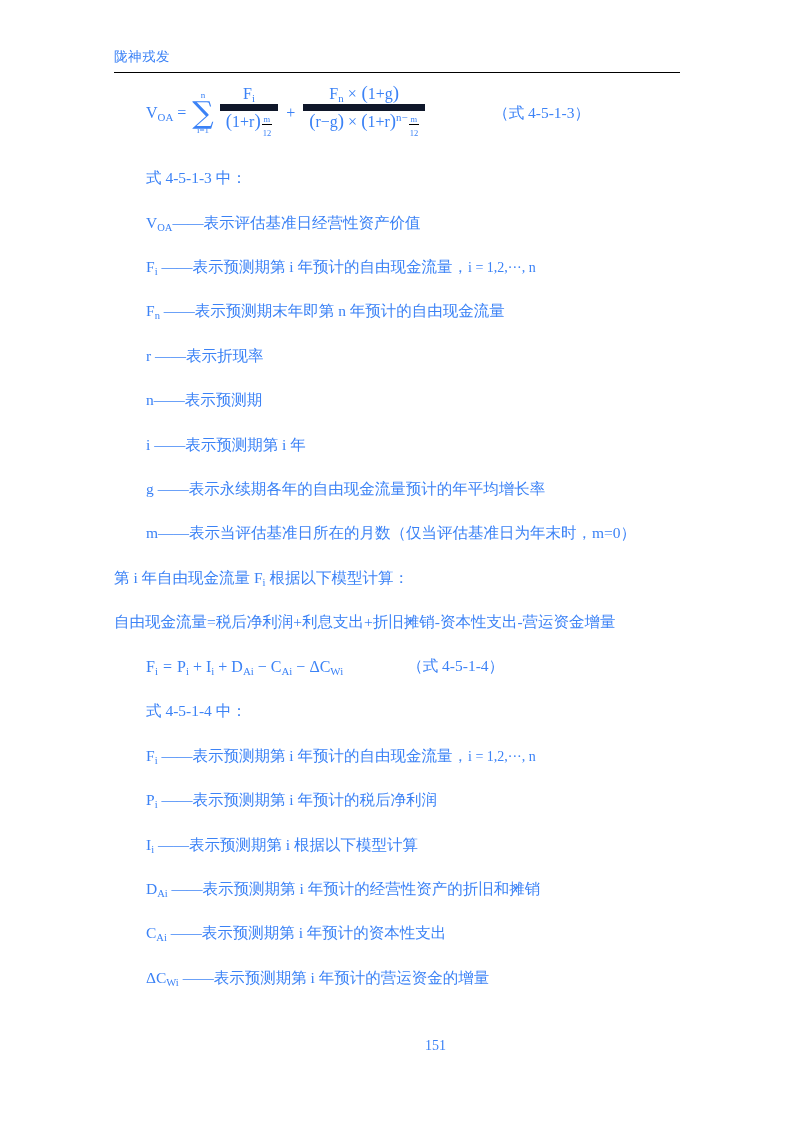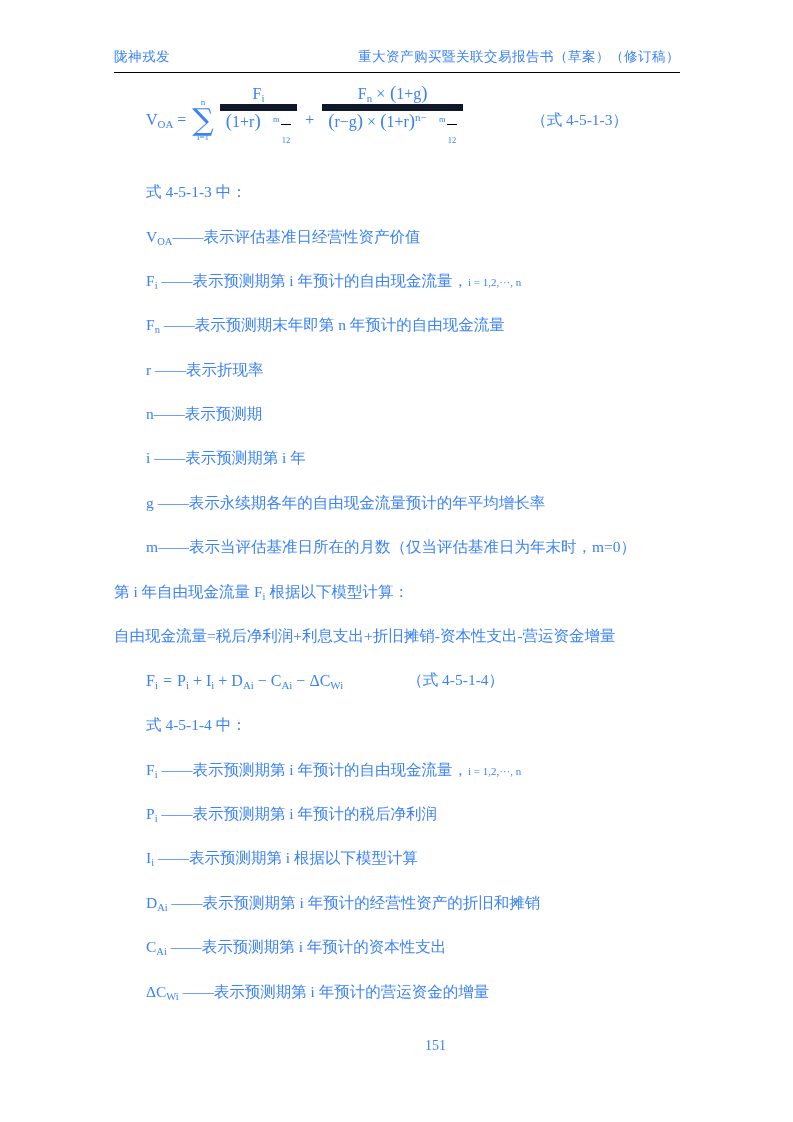--- a/index.html
+++ b/index.html
@@ -119,55 +119,53 @@
     font-size: 8.5px;
     line-height: 1.05;
     vertical-align: 0.55em;
     margin: 0 0 0 1px;
   }
   .smallfrac .sfn {
     padding: 0 1px;
   }
   .smallfrac .sfd {
     border-top: 1px solid #000;
-    padding: 11px 1px;
-    margin-left: 19px;
+    padding: 4px 1px;
   }
   .expo {
     font-size: 0.68em;
     vertical-align: 0.55em;
     line-height: 0;
     display: inline-flex;
     align-items: flex-start;
   }
   .paren {
     font-size: 1.18em;
     line-height: 1;
   }
   .inline-small {
-    font-size: 11px;
+    font-size: 14px;
   }
   .footer {
     position: absolute;
     top: 1038px;
     left: 0;
     width: 793px;
     text-align: center;
     font-size: 14px;
     margin-left: 39px;
   }
 </style>
 </head>
 <body>
 
 <div class="page">
 
   <div class="header">
     <span class="hdr-left">陇神戎发</span>
-    <span class="hdr-right">重大资产购买暨关联交易报告书（草案）（修订稿）</span>
   </div>
   <div class="header-rule"></div>
 
   <div class="content">
 
     <div class="formula-row tight">
       <span class="math">
         <span>V<sub>OA</sub></span>
         <span style="margin:0 4px">=</span>
         <span class="sigma">

